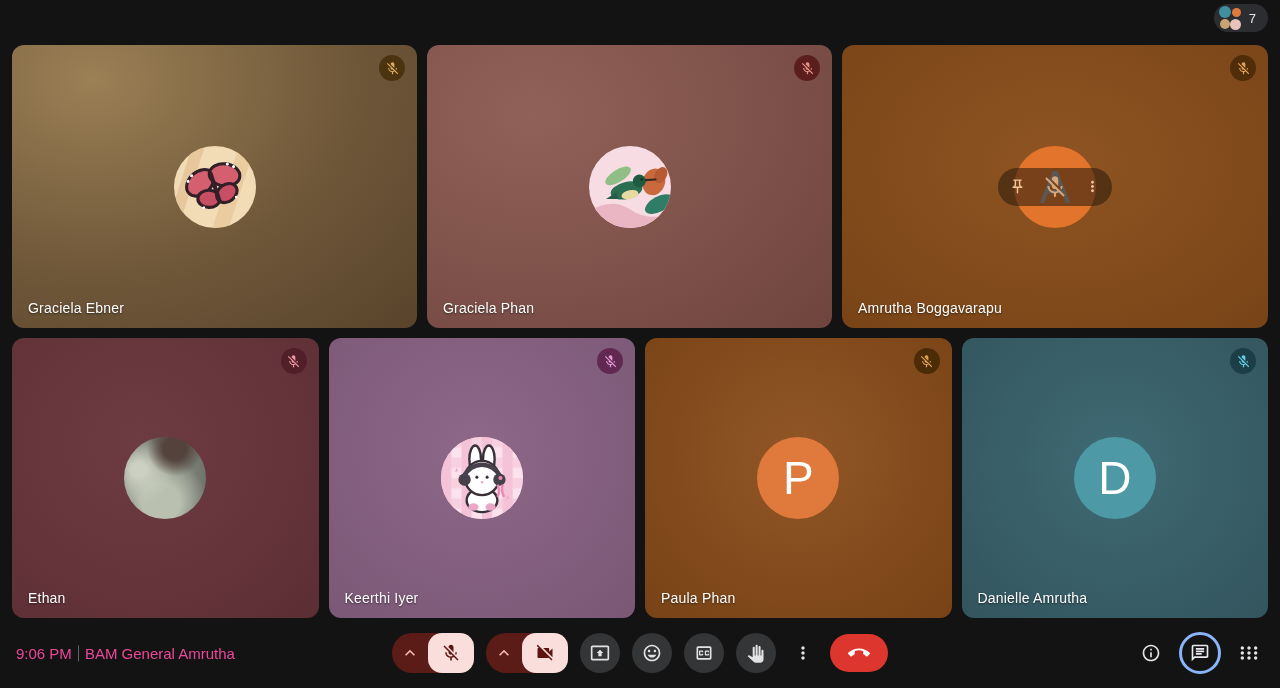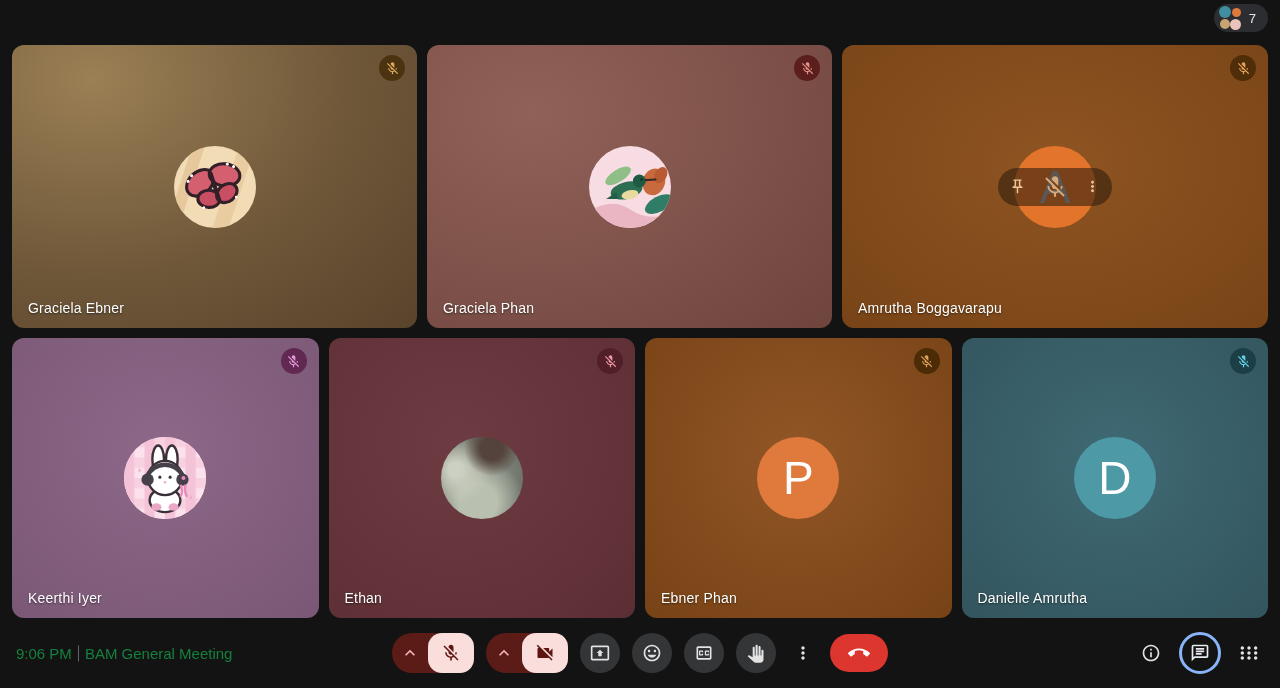--- a/index.html
+++ b/index.html
@@ -65,21 +65,21 @@
   .hbtn{color:#eec79c;display:flex;align-items:center;justify-content:center;}
   .hmic{
     position:absolute;left:50%;top:50%;transform:translate(-50%,-50%);
     color:#dcae7e;opacity:.95;
   }
 
   
   .bottombar{position:absolute;left:0;bottom:0;width:1280px;height:70px;}
   .meeting-info{
     position:absolute;left:16px;top:50%;transform:translateY(-50%);
-    display:flex;align-items:center;gap:6px;color:#15803d;font-size:15px;
+    display:flex;align-items:center;gap:6px;color:#ec4899;font-size:15px;
   }
   .vdiv{width:1px;height:16px;background:#5f6368;display:inline-block;}
 
   .controls{
     position:absolute;left:50%;top:50%;transform:translate(-50%,-50%);
     display:flex;align-items:center;gap:12px;
   }
   .ctl-group{display:flex;align-items:center;height:40px;border-radius:20px;background:#5b1c17;}
   .ctl-chevron{width:36px;height:40px;display:flex;align-items:center;justify-content:center;color:#f2b8b5;}
   .ctl-chip{
@@ -221,20 +221,32 @@
             <svg viewBox="0 0 24 24" fill="currentColor">
               <path d="M19 11h-1.7c0 .74-.16 1.43-.43 2.05l1.23 1.23c.56-.98.9-2.09.9-3.28zm-4.02.17c0-.06.02-.11.02-.17V5c0-1.66-1.34-3-3-3S9 3.34 9 5v.18l5.98 5.99zM4.27 3L3 4.27l6.01 6.01V11c0 1.66 1.33 3 2.99 3 .22 0 .44-.03.65-.08l1.66 1.66c-.71.33-1.5.52-2.31.52-2.76 0-5.3-2.1-5.3-5.1H5c0 3.41 2.72 6.23 6 6.72V21h2v-3.28c.91-.13 1.77-.45 2.54-.9L19.73 21 21 19.73 4.27 3z"></path>
             </svg>
           </span>
       </div>
       <div class="pname">Amrutha Boggavarapu</div>
     </div>
   </div>
 
   <div class="prow prow2">
+
+    <div class="tile" style="background: radial-gradient(115% 125% at 42% 38%, rgb(109, 60, 66) 0%, rgb(96, 49, 55) 55%, rgb(83, 42, 48) 100%);">
+      <div class="avatar photo"></div>
+      <div class="badge" style="background: rgb(81, 31, 40); color: rgb(239, 151, 163);">
+        <span class="icon i15">
+            <svg viewBox="0 0 24 24" fill="currentColor">
+              <path d="M19 11h-1.7c0 .74-.16 1.43-.43 2.05l1.23 1.23c.56-.98.9-2.09.9-3.28zm-4.02.17c0-.06.02-.11.02-.17V5c0-1.66-1.34-3-3-3S9 3.34 9 5v.18l5.98 5.99zM4.27 3L3 4.27l6.01 6.01V11c0 1.66 1.33 3 2.99 3 .22 0 .44-.03.65-.08l1.66 1.66c-.71.33-1.5.52-2.31.52-2.76 0-5.3-2.1-5.3-5.1H5c0 3.41 2.72 6.23 6 6.72V21h2v-3.28c.91-.13 1.77-.45 2.54-.9L19.73 21 21 19.73 4.27 3z"></path>
+            </svg>
+          </span>
+      </div>
+      <div class="pname">Ethan</div>
+    </div>
 
     <div class="tile" style="background: radial-gradient(115% 125% at 48% 40%, rgb(141, 104, 136) 0%, rgb(126, 90, 121) 55%, rgb(109, 76, 105) 100%);">
       <div class="avatar" style="background: rgb(251, 226, 236);">
         <svg viewBox="0 0 48 48">
           <defs>
             <pattern id="gingham" width="12" height="12" patternUnits="userSpaceOnUse">
               <rect width="12" height="12" fill="#fbe2ec"></rect>
               <rect width="6" height="12" fill="#f5c3d8"></rect>
               <rect width="12" height="6" fill="#f5c3d8" opacity=".55"></rect>
             </pattern>
@@ -261,44 +273,32 @@
       <div class="badge" style="background: rgb(97, 40, 82); color: rgb(227, 154, 213);">
         <span class="icon i15">
             <svg viewBox="0 0 24 24" fill="currentColor">
               <path d="M19 11h-1.7c0 .74-.16 1.43-.43 2.05l1.23 1.23c.56-.98.9-2.09.9-3.28zm-4.02.17c0-.06.02-.11.02-.17V5c0-1.66-1.34-3-3-3S9 3.34 9 5v.18l5.98 5.99zM4.27 3L3 4.27l6.01 6.01V11c0 1.66 1.33 3 2.99 3 .22 0 .44-.03.65-.08l1.66 1.66c-.71.33-1.5.52-2.31.52-2.76 0-5.3-2.1-5.3-5.1H5c0 3.41 2.72 6.23 6 6.72V21h2v-3.28c.91-.13 1.77-.45 2.54-.9L19.73 21 21 19.73 4.27 3z"></path>
             </svg>
           </span>
       </div>
       <div class="pname">Keerthi Iyer</div>
     </div>
 
-    <div class="tile" style="background: radial-gradient(115% 125% at 42% 38%, rgb(109, 60, 66) 0%, rgb(96, 49, 55) 55%, rgb(83, 42, 48) 100%);">
-      <div class="avatar photo"></div>
-      <div class="badge" style="background: rgb(81, 31, 40); color: rgb(239, 151, 163);">
-        <span class="icon i15">
-            <svg viewBox="0 0 24 24" fill="currentColor">
-              <path d="M19 11h-1.7c0 .74-.16 1.43-.43 2.05l1.23 1.23c.56-.98.9-2.09.9-3.28zm-4.02.17c0-.06.02-.11.02-.17V5c0-1.66-1.34-3-3-3S9 3.34 9 5v.18l5.98 5.99zM4.27 3L3 4.27l6.01 6.01V11c0 1.66 1.33 3 2.99 3 .22 0 .44-.03.65-.08l1.66 1.66c-.71.33-1.5.52-2.31.52-2.76 0-5.3-2.1-5.3-5.1H5c0 3.41 2.72 6.23 6 6.72V21h2v-3.28c.91-.13 1.77-.45 2.54-.9L19.73 21 21 19.73 4.27 3z"></path>
-            </svg>
-          </span>
-      </div>
-      <div class="pname">Ethan</div>
-    </div>
-
     <div class="tile" style="background: radial-gradient(115% 125% at 50% 42%, rgb(145, 86, 38) 0%, rgb(123, 69, 24) 55%, rgb(100, 54, 16) 100%);">
       <div class="avatar letter" style="background: rgb(224, 121, 60);">
         <span class="avletter" style="color: rgb(255, 255, 255);">P</span>
       </div>
       <div class="badge" style="background: rgb(76, 43, 7); color: rgb(221, 161, 90);">
         <span class="icon i15">
             <svg viewBox="0 0 24 24" fill="currentColor">
               <path d="M19 11h-1.7c0 .74-.16 1.43-.43 2.05l1.23 1.23c.56-.98.9-2.09.9-3.28zm-4.02.17c0-.06.02-.11.02-.17V5c0-1.66-1.34-3-3-3S9 3.34 9 5v.18l5.98 5.99zM4.27 3L3 4.27l6.01 6.01V11c0 1.66 1.33 3 2.99 3 .22 0 .44-.03.65-.08l1.66 1.66c-.71.33-1.5.52-2.31.52-2.76 0-5.3-2.1-5.3-5.1H5c0 3.41 2.72 6.23 6 6.72V21h2v-3.28c.91-.13 1.77-.45 2.54-.9L19.73 21 21 19.73 4.27 3z"></path>
             </svg>
           </span>
       </div>
-      <div class="pname">Ebner Phan</div>
+      <div class="pname">Paula Phan</div>
     </div>
 
     <div class="tile" style="background: radial-gradient(115% 125% at 50% 44%, rgb(63, 106, 116) 0%, rgb(52, 87, 96) 55%, rgb(43, 74, 82) 100%);">
       <div class="avatar letter" style="background: rgb(77, 154, 166);">
         <span class="avletter" style="color: rgb(255, 255, 255);">D</span>
       </div>
       <div class="badge" style="background: rgb(28, 62, 71); color: rgb(98, 210, 232);">
         <span class="icon i15">
             <svg viewBox="0 0 24 24" fill="currentColor">
               <path d="M19 11h-1.7c0 .74-.16 1.43-.43 2.05l1.23 1.23c.56-.98.9-2.09.9-3.28zm-4.02.17c0-.06.02-.11.02-.17V5c0-1.66-1.34-3-3-3S9 3.34 9 5v.18l5.98 5.99zM4.27 3L3 4.27l6.01 6.01V11c0 1.66 1.33 3 2.99 3 .22 0 .44-.03.65-.08l1.66 1.66c-.71.33-1.5.52-2.31.52-2.76 0-5.3-2.1-5.3-5.1H5c0 3.41 2.72 6.23 6 6.72V21h2v-3.28c.91-.13 1.77-.45 2.54-.9L19.73 21 21 19.73 4.27 3z"></path>
@@ -307,21 +307,21 @@
       </div>
       <div class="pname">Danielle Amrutha</div>
     </div>
   </div>
 </div>
 
 <div class="bottombar">
   <div class="meeting-info">
     <span class="time">9:06 PM</span>
     <span class="vdiv"></span>
-    <span class="mname">BAM General Meeting</span>
+    <span class="mname">BAM General Amrutha</span>
   </div>
 
   <div class="controls">
     <div class="ctl-group">
       <button class="ctl-chevron">
         <span class="icon i20">
             <svg viewBox="0 0 24 24" fill="currentColor">
               <path d="M7.41 15.41 12 10.83l4.59 4.58L18 14l-6-6-6 6z"></path>
             </svg>
           </span>

